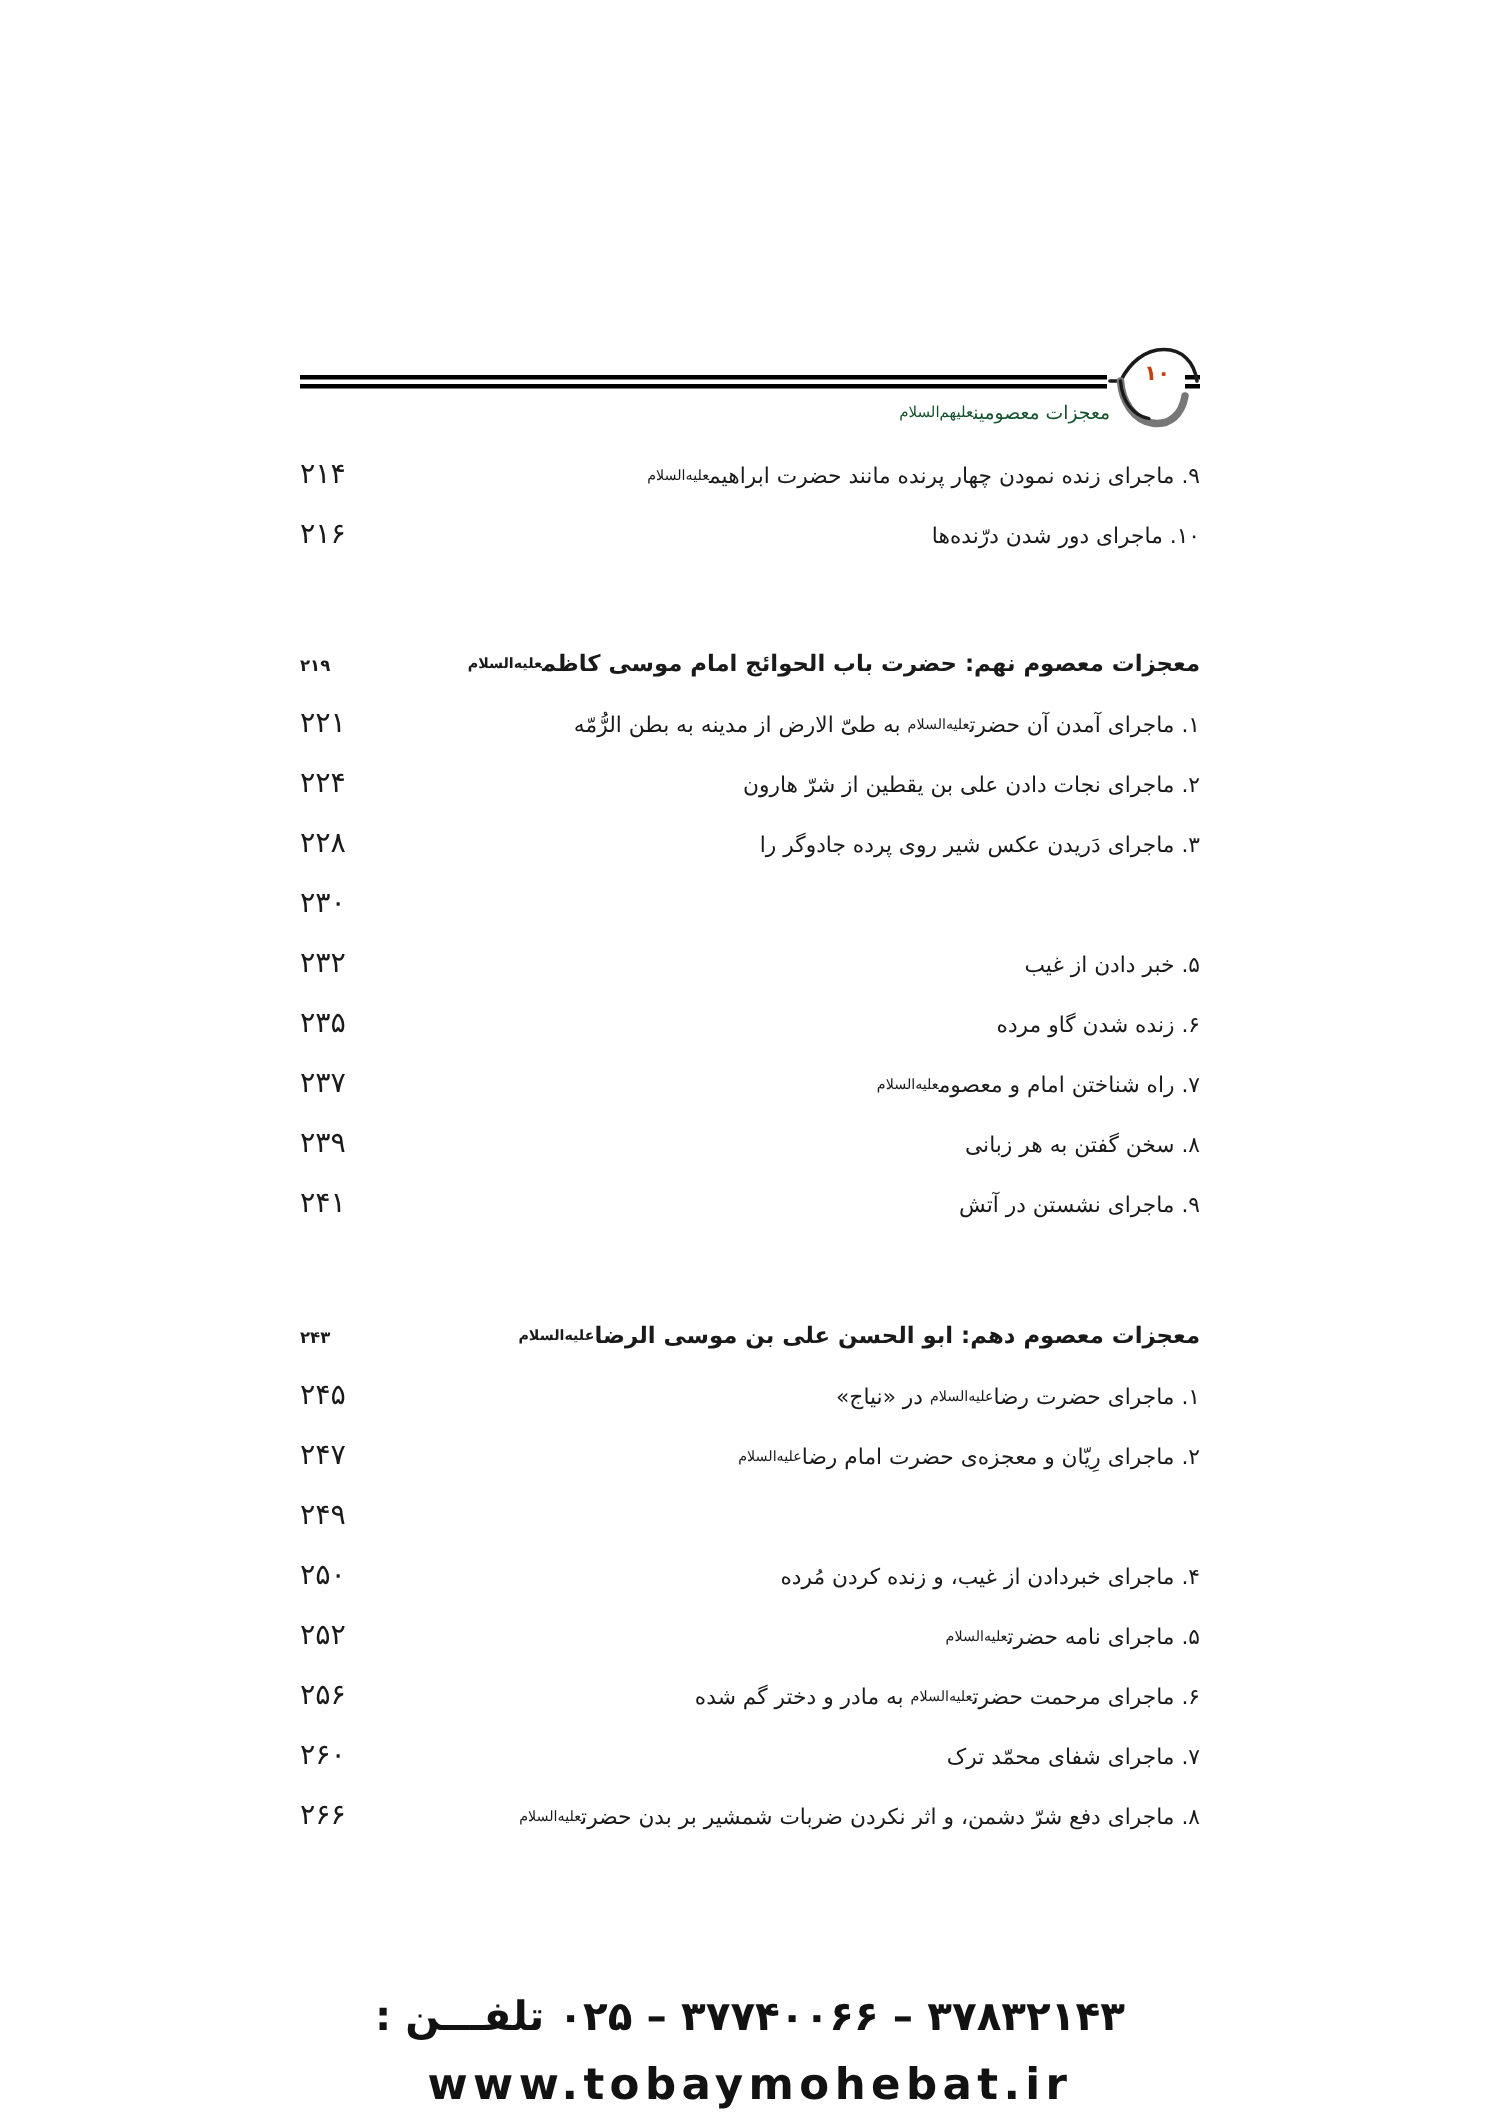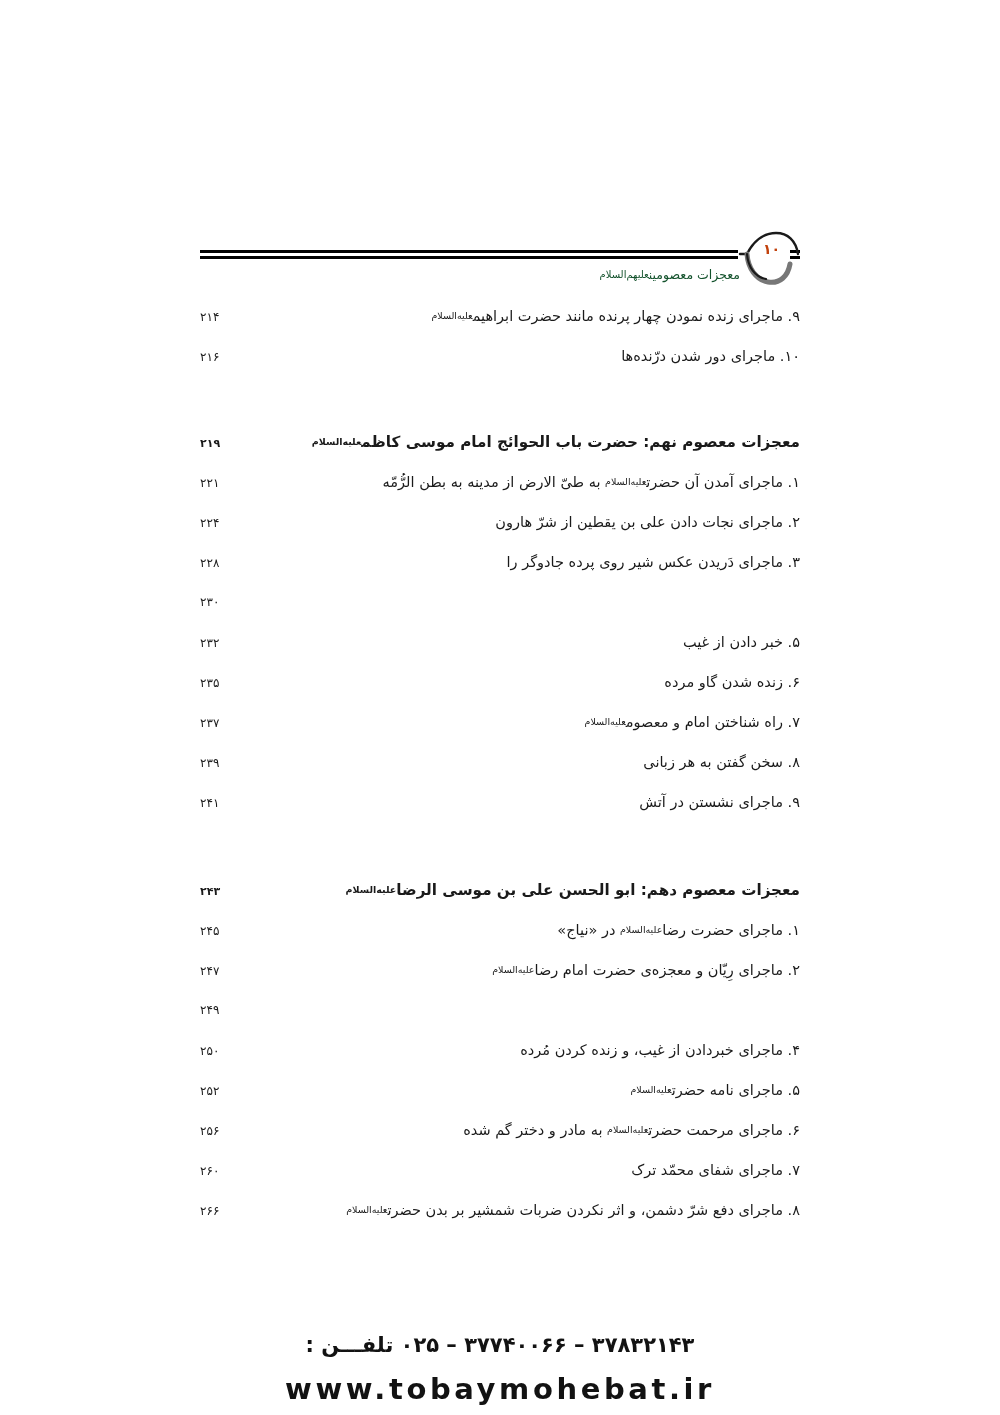--- a/index.html
+++ b/index.html
@@ -147,21 +147,21 @@
     font-size: 14px;
     color: #1a1a1a;
   }
   .toc-row.section .toc-dots::after {
     font-weight: bold;
     letter-spacing: 1.4px;
   }
   .toc-page {
     flex: 0 0 auto;
     padding-right: 2px;
-    font-size: 12px;
+    font-size: 19px;
     letter-spacing: 0.4px;
   }
   .toc-row.section .toc-page {
     font-size: 11px;
     font-weight: bold;
   }
 
   .sal {
     font-size: 9.5px;
     vertical-align: 2px;
@@ -170,21 +170,21 @@
 
   
   .footer {
     position: absolute;
     left: 0;
     right: 0;
     top: 1325px;
     text-align: center;
   }
   .footer-phone {
-    font-size: 21px;
+    font-size: 27px;
     font-weight: bold;
     letter-spacing: 2.5px;
     color: #121212;
     direction: rtl;
     line-height: 40px;
     white-space: nowrap;
   }
   .footer-phone .lbl { letter-spacing: 3px; }
   .footer-site {
     margin-top: 4px;

